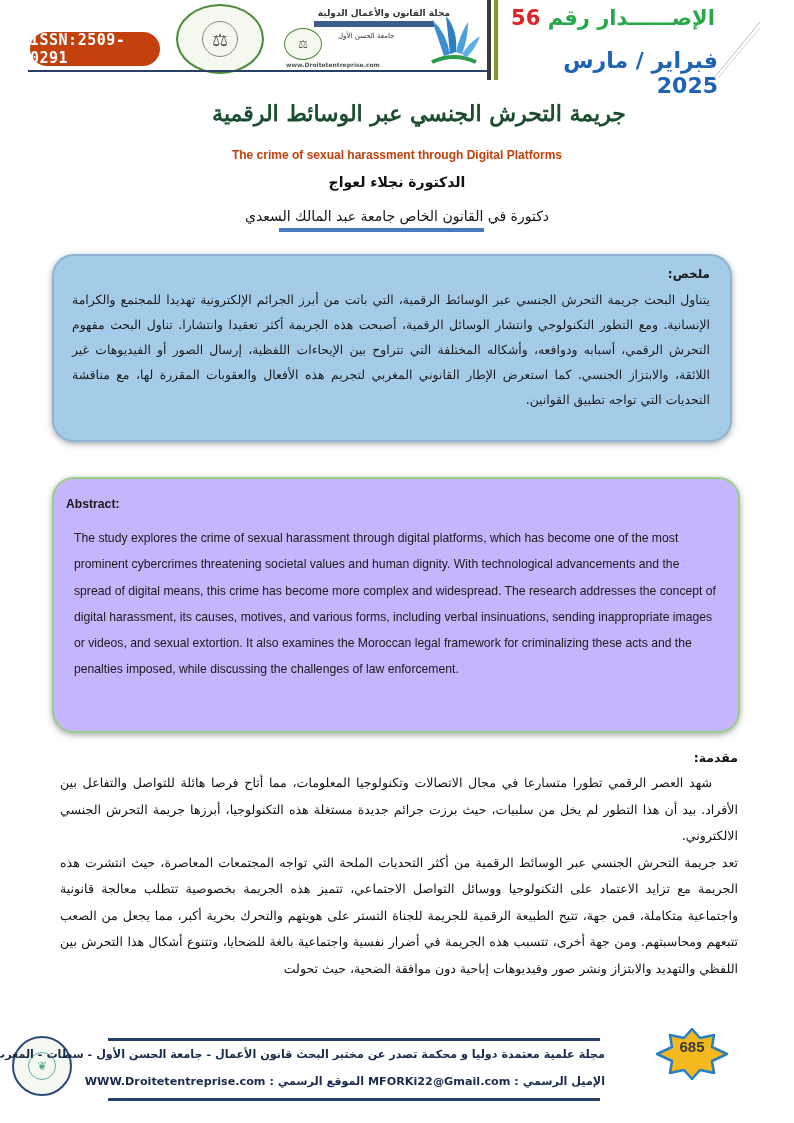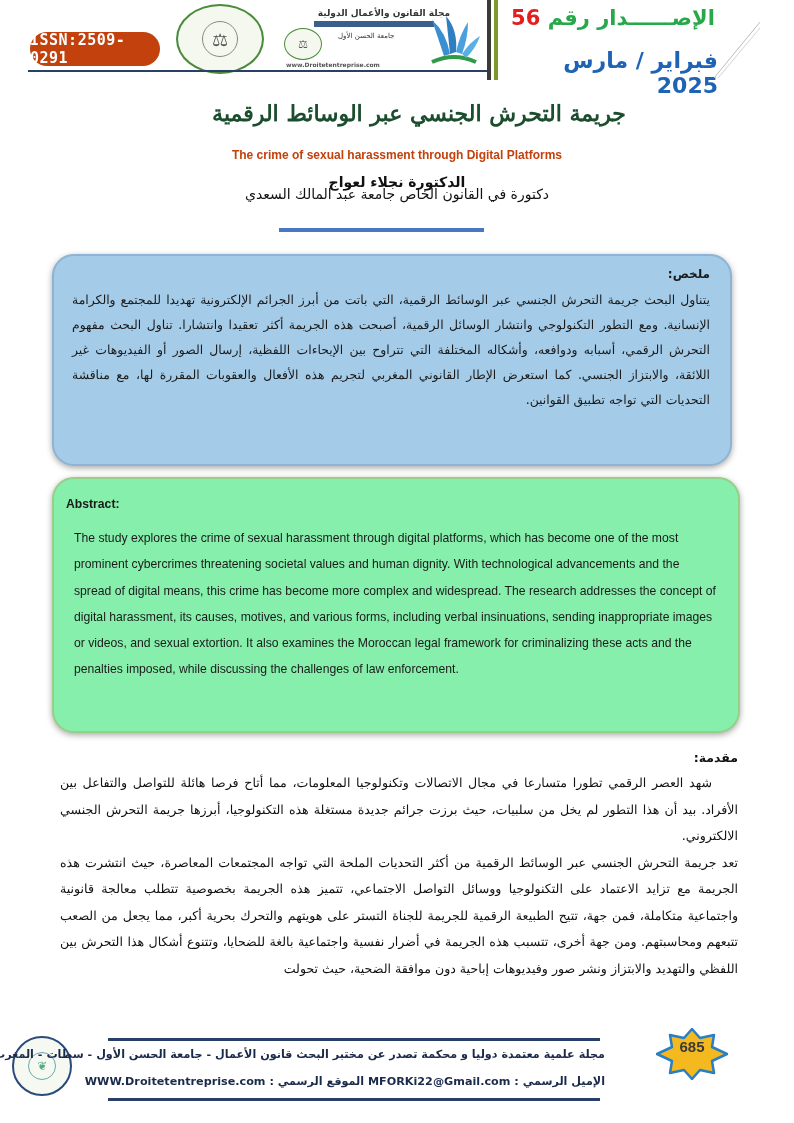--- a/index.html
+++ b/index.html
@@ -23,31 +23,31 @@
   .issue-line { left:508px; top:6px; width:210px; text-align:center; direction:rtl; font-weight:bold; font-size:21px; }
   .issue-label { color:#27a84a; }
   .issue-num { color:#e02020; }
   .date-line { left:502px; top:48px; width:216px; text-align:right; direction:rtl; font-weight:bold; font-size:22px; color:#1e63b4; }
   .slash-deco { left:712px; top:20px; width:50px; height:60px; }
 
   
   .title-ar { left:0; top:100px; width:794px; text-align:center; font-family:"DejaVu Serif", serif; font-weight:bold; font-size:22px; color:#1b4d2e; direction:rtl;margin-left:22px; }
   .title-en { left:0; top:148px; width:794px; text-align:center; font-family:Liberation Sans, sans-serif; font-weight:bold; font-size:12px; color:#c2410c; }
   .author { left:0; top:174px; width:794px; text-align:center; font-weight:bold; font-size:14px; direction:rtl; color:#111; }
-  .affil { left:0; top:186px; width:794px; text-align:center; font-size:14px; direction:rtl; color:#111; }
+  .affil { left:0; top:208px; width:794px; text-align:center; font-size:14px; direction:rtl; color:#111; }
   .affil-rule { left:279px; top:228px; width:205px; height:4px; background:#4a78c0; }
 
   
-  .box-ar { left:52px; top:254px; width:680px; height:212px; background:#a4cbe8; border:2px solid #8fb3d4; border-radius:22px; box-shadow: 0 2px 6px rgba(0,0,0,0.35); direction:rtl; padding:6px 20px 0 18px; box-sizing:border-box; font-size:12.4px; line-height:25px; color:#1a1a1a; font-family:"DejaVu Serif", serif; }
+  .box-ar { left:52px; top:254px; width:680px; height:188px; background:#a4cbe8; border:2px solid #8fb3d4; border-radius:22px; box-shadow: 0 2px 6px rgba(0,0,0,0.35); direction:rtl; padding:6px 20px 0 18px; box-sizing:border-box; font-size:12.4px; line-height:25px; color:#1a1a1a; font-family:"DejaVu Serif", serif; }
   .box-ar .label { font-weight:bold; font-family:"DejaVu Sans", sans-serif; font-size:12px; }
   .box-ar p { margin:0; text-align:justify; text-align-last:right; }
   .box-ar .kw-label { font-weight:bold; font-family:"DejaVu Sans", sans-serif; }
 
   
-  .box-en { left:52px; top:477px; width:688px; height:256px; background:#86efac; border:2px solid #96cf88; border-radius:22px; box-shadow: 0 2px 6px rgba(0,0,0,0.35); padding:12px 14px 0 12px; box-sizing:border-box; font-family:"Liberation Sans", sans-serif; font-size:12.2px; line-height:26.2px; color:#1a1a1a; }
+  .box-en { left:52px; top:477px; width:688px; height:256px; background:#c4b5fd; border:2px solid #96cf88; border-radius:22px; box-shadow: 0 2px 6px rgba(0,0,0,0.35); padding:12px 14px 0 12px; box-sizing:border-box; font-family:"Liberation Sans", sans-serif; font-size:12.2px; line-height:26.2px; color:#1a1a1a; }
   .box-en .label { font-weight:bold; }
   .box-en p { margin:8px; }
   .box-en .kw-label { font-weight:bold; }
 
   
   .intro-head { left:60px; top:750px; width:678px; text-align:right; direction:rtl; font-weight:bold; font-size:12.5px; }
   .body-text { left:60px; top:770px; width:678px; direction:rtl; font-family:"DejaVu Serif", serif; font-size:12.6px; line-height:26.5px; color:#111; }
   .body-text p { margin:0; text-align:justify; text-align-last:right; }
   .body-text p.indent { text-indent:26px; }
 

